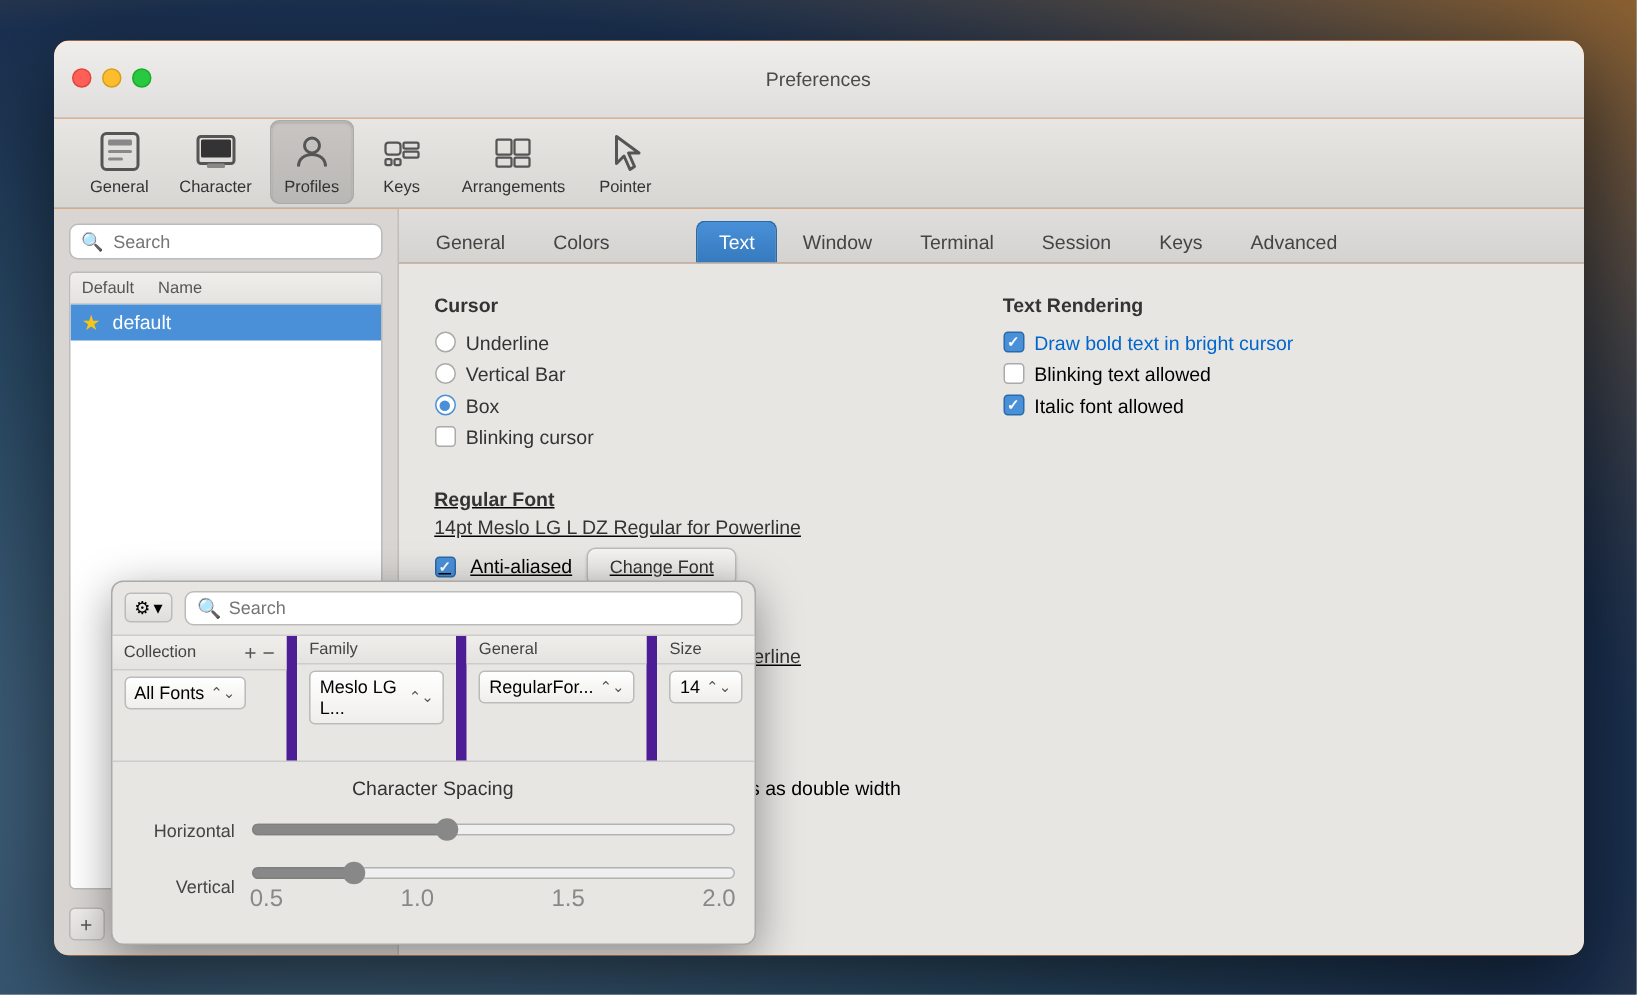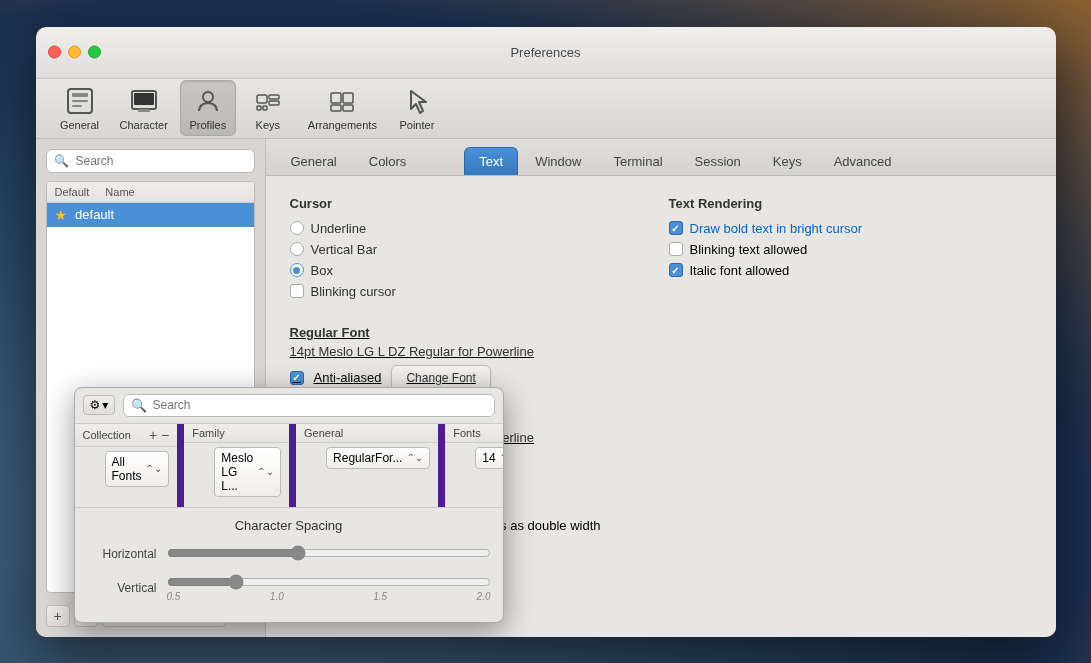--- a/index.html
+++ b/index.html
@@ -295,21 +295,20 @@
       background: linear-gradient(to bottom, #fff, #f0eeeb);
       border: 1px solid #bbb;
       border-radius: 4px;
       padding: 3px 6px;
       font-size: 12px;
       cursor: pointer;
       display: flex;
       align-items: center;
       justify-content: center;
       gap: 4px;
-      margin-left: 22px;
     }
     .select-arrow { font-size: 10px; color: #555; }
 
     
     .char-spacing {
       padding: 10px 12px;
     }
     .char-spacing-title {
       text-align: center;
       font-size: 13px;
@@ -333,24 +332,23 @@
       flex: 1;
     }
     .slider {
       width: 100%;
       cursor: pointer;
       accent-color: #888;
     }
     .slider-ticks {
       display: flex;
       justify-content: space-between;
-      font-size: 10px;
+      font-size: 16px;
       color: #888;
       margin-top: -2px;
-      font-style: italic;
     }
 
     
     .main-panel {
       flex: 1;
       display: flex;
       flex-direction: column;
     }
     .tabs-bar {
       display: flex;
@@ -653,21 +651,21 @@
             <div class="fonts-select-row">
               <div class="select-box">
                 <span>RegularFor...</span>
                 <span class="select-arrow">⌃⌄</span>
               </div>
             </div>
           </div>
         </div>
         <div class="fonts-col" style="flex:0.5;">
           <div class="fonts-col-header">
-            <span>Fonts</span>
+            <span>Size</span>
           </div>
           <div class="fonts-col-body">
             <div class="fonts-select-row">
               <div class="select-box">
                 <span>14</span>
                 <span class="select-arrow">⌃⌄</span>
               </div>
             </div>
           </div>
         </div>

